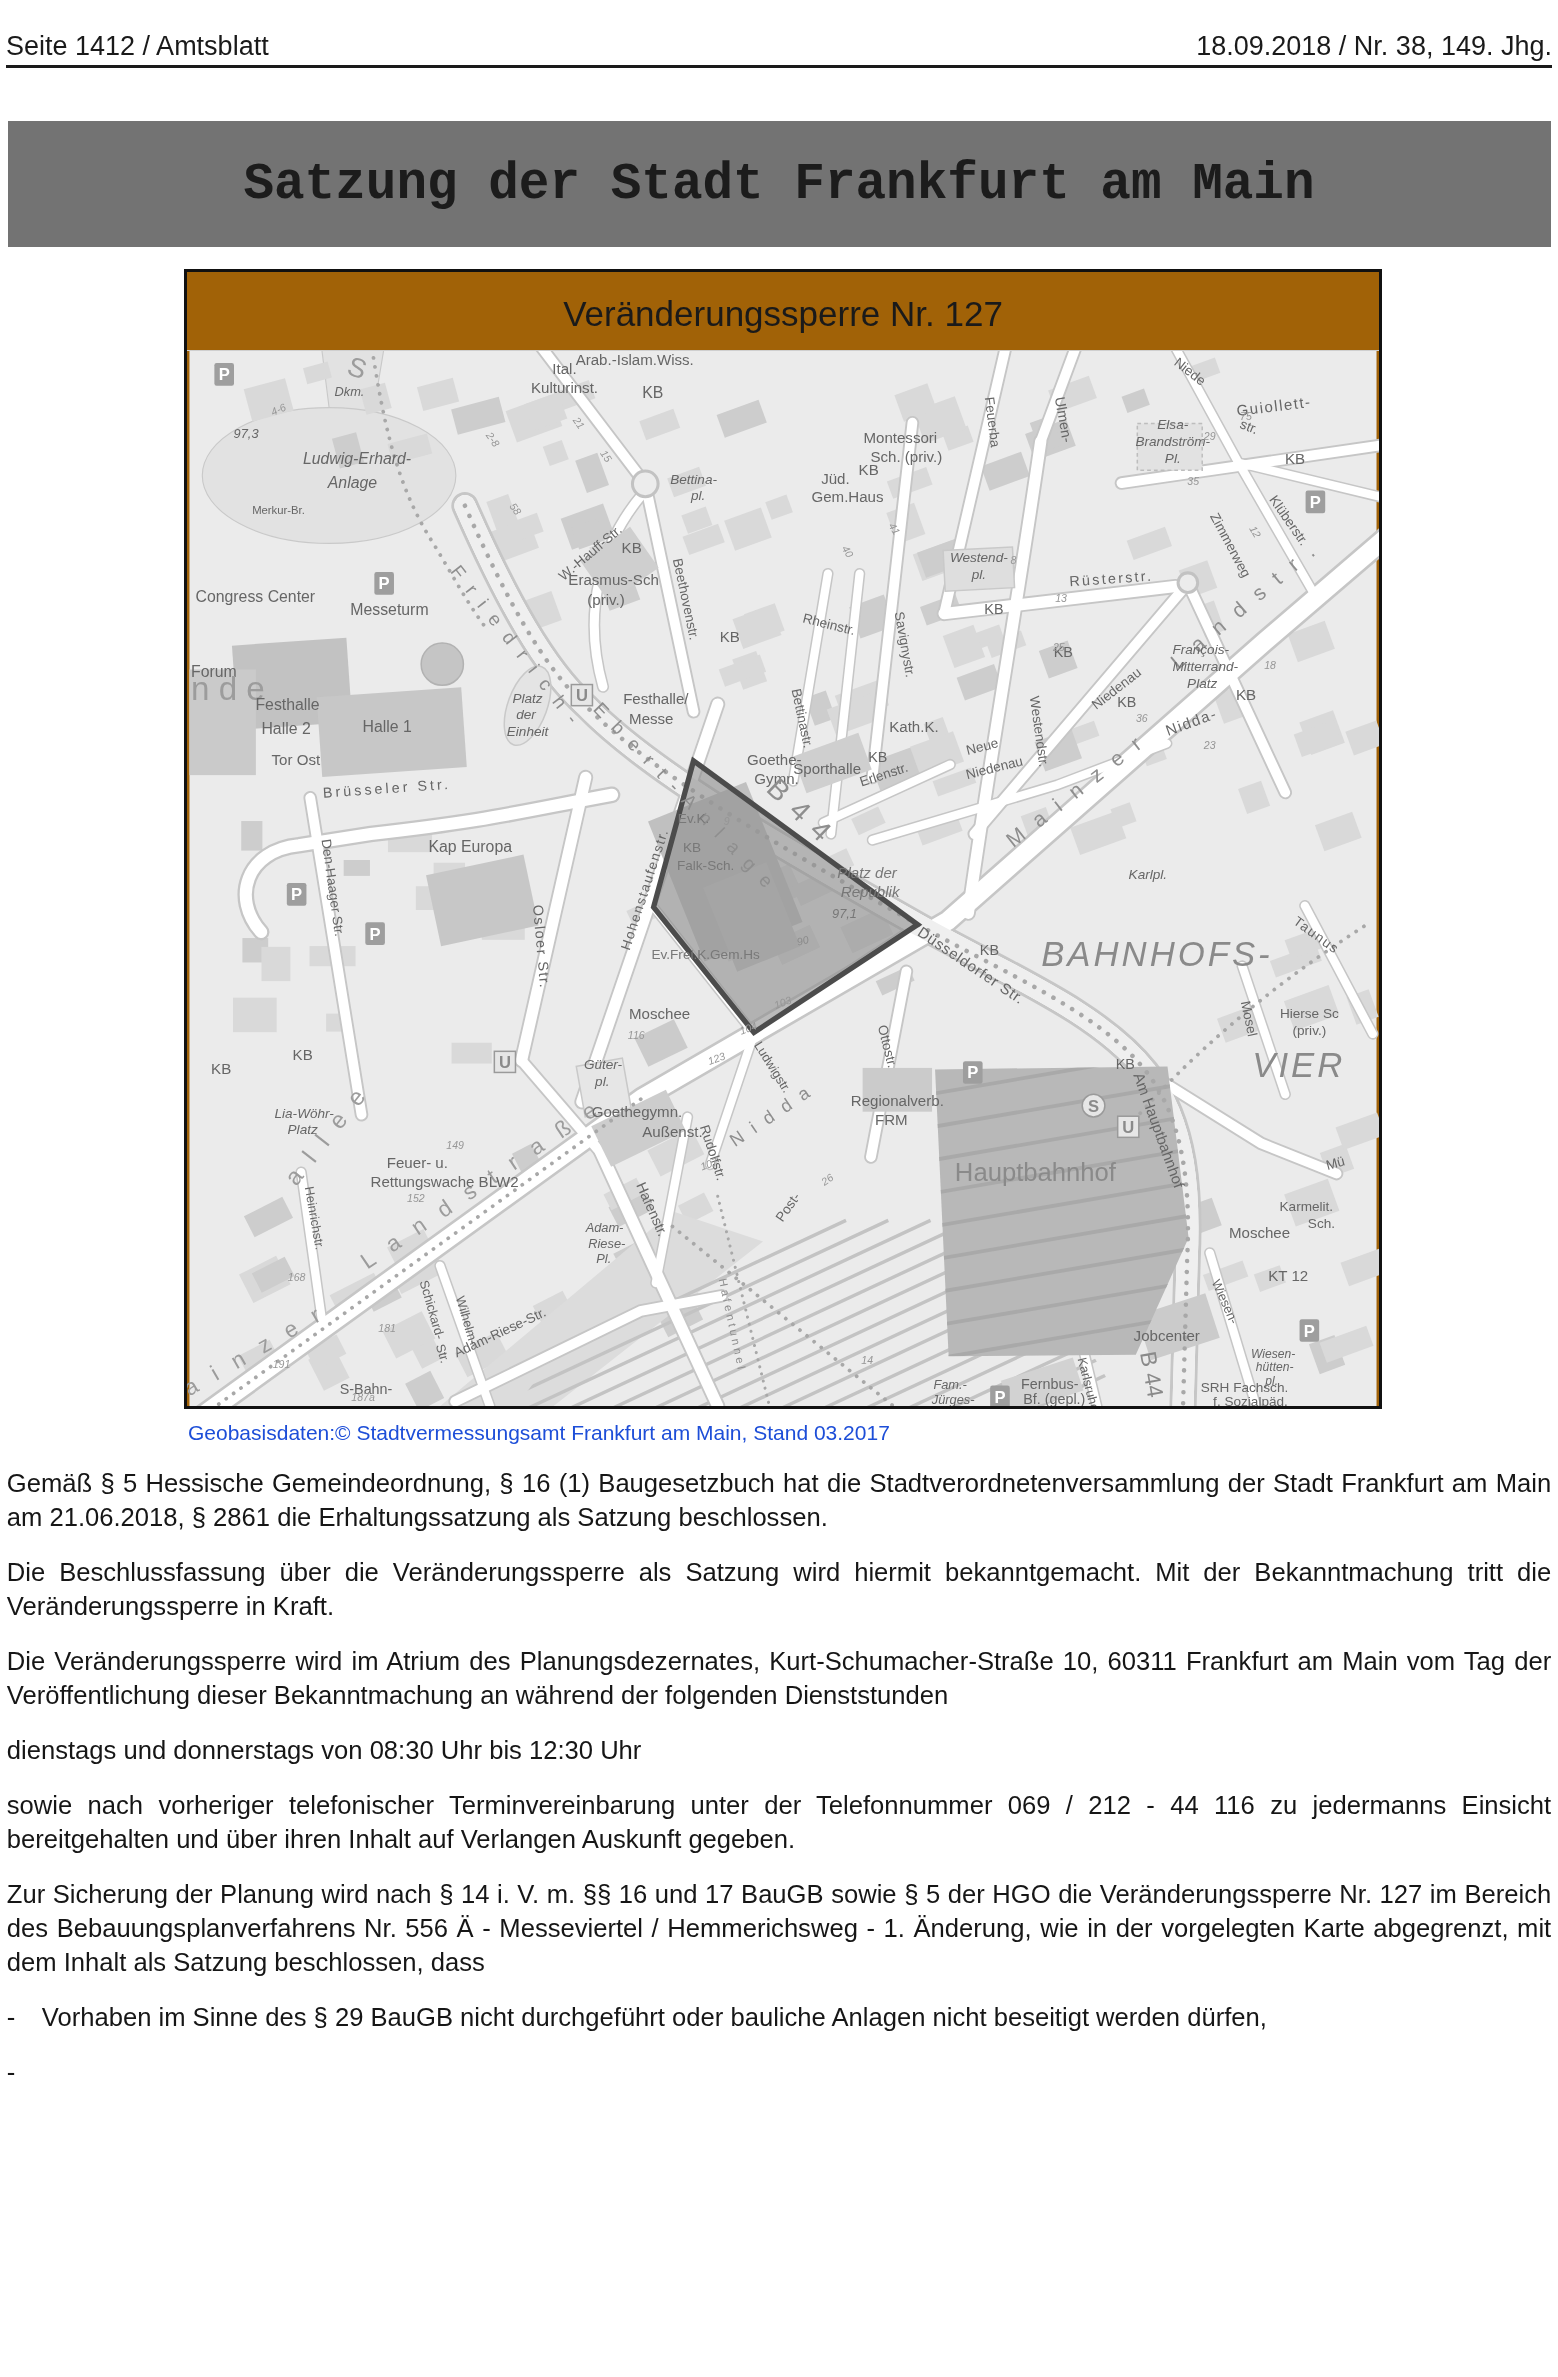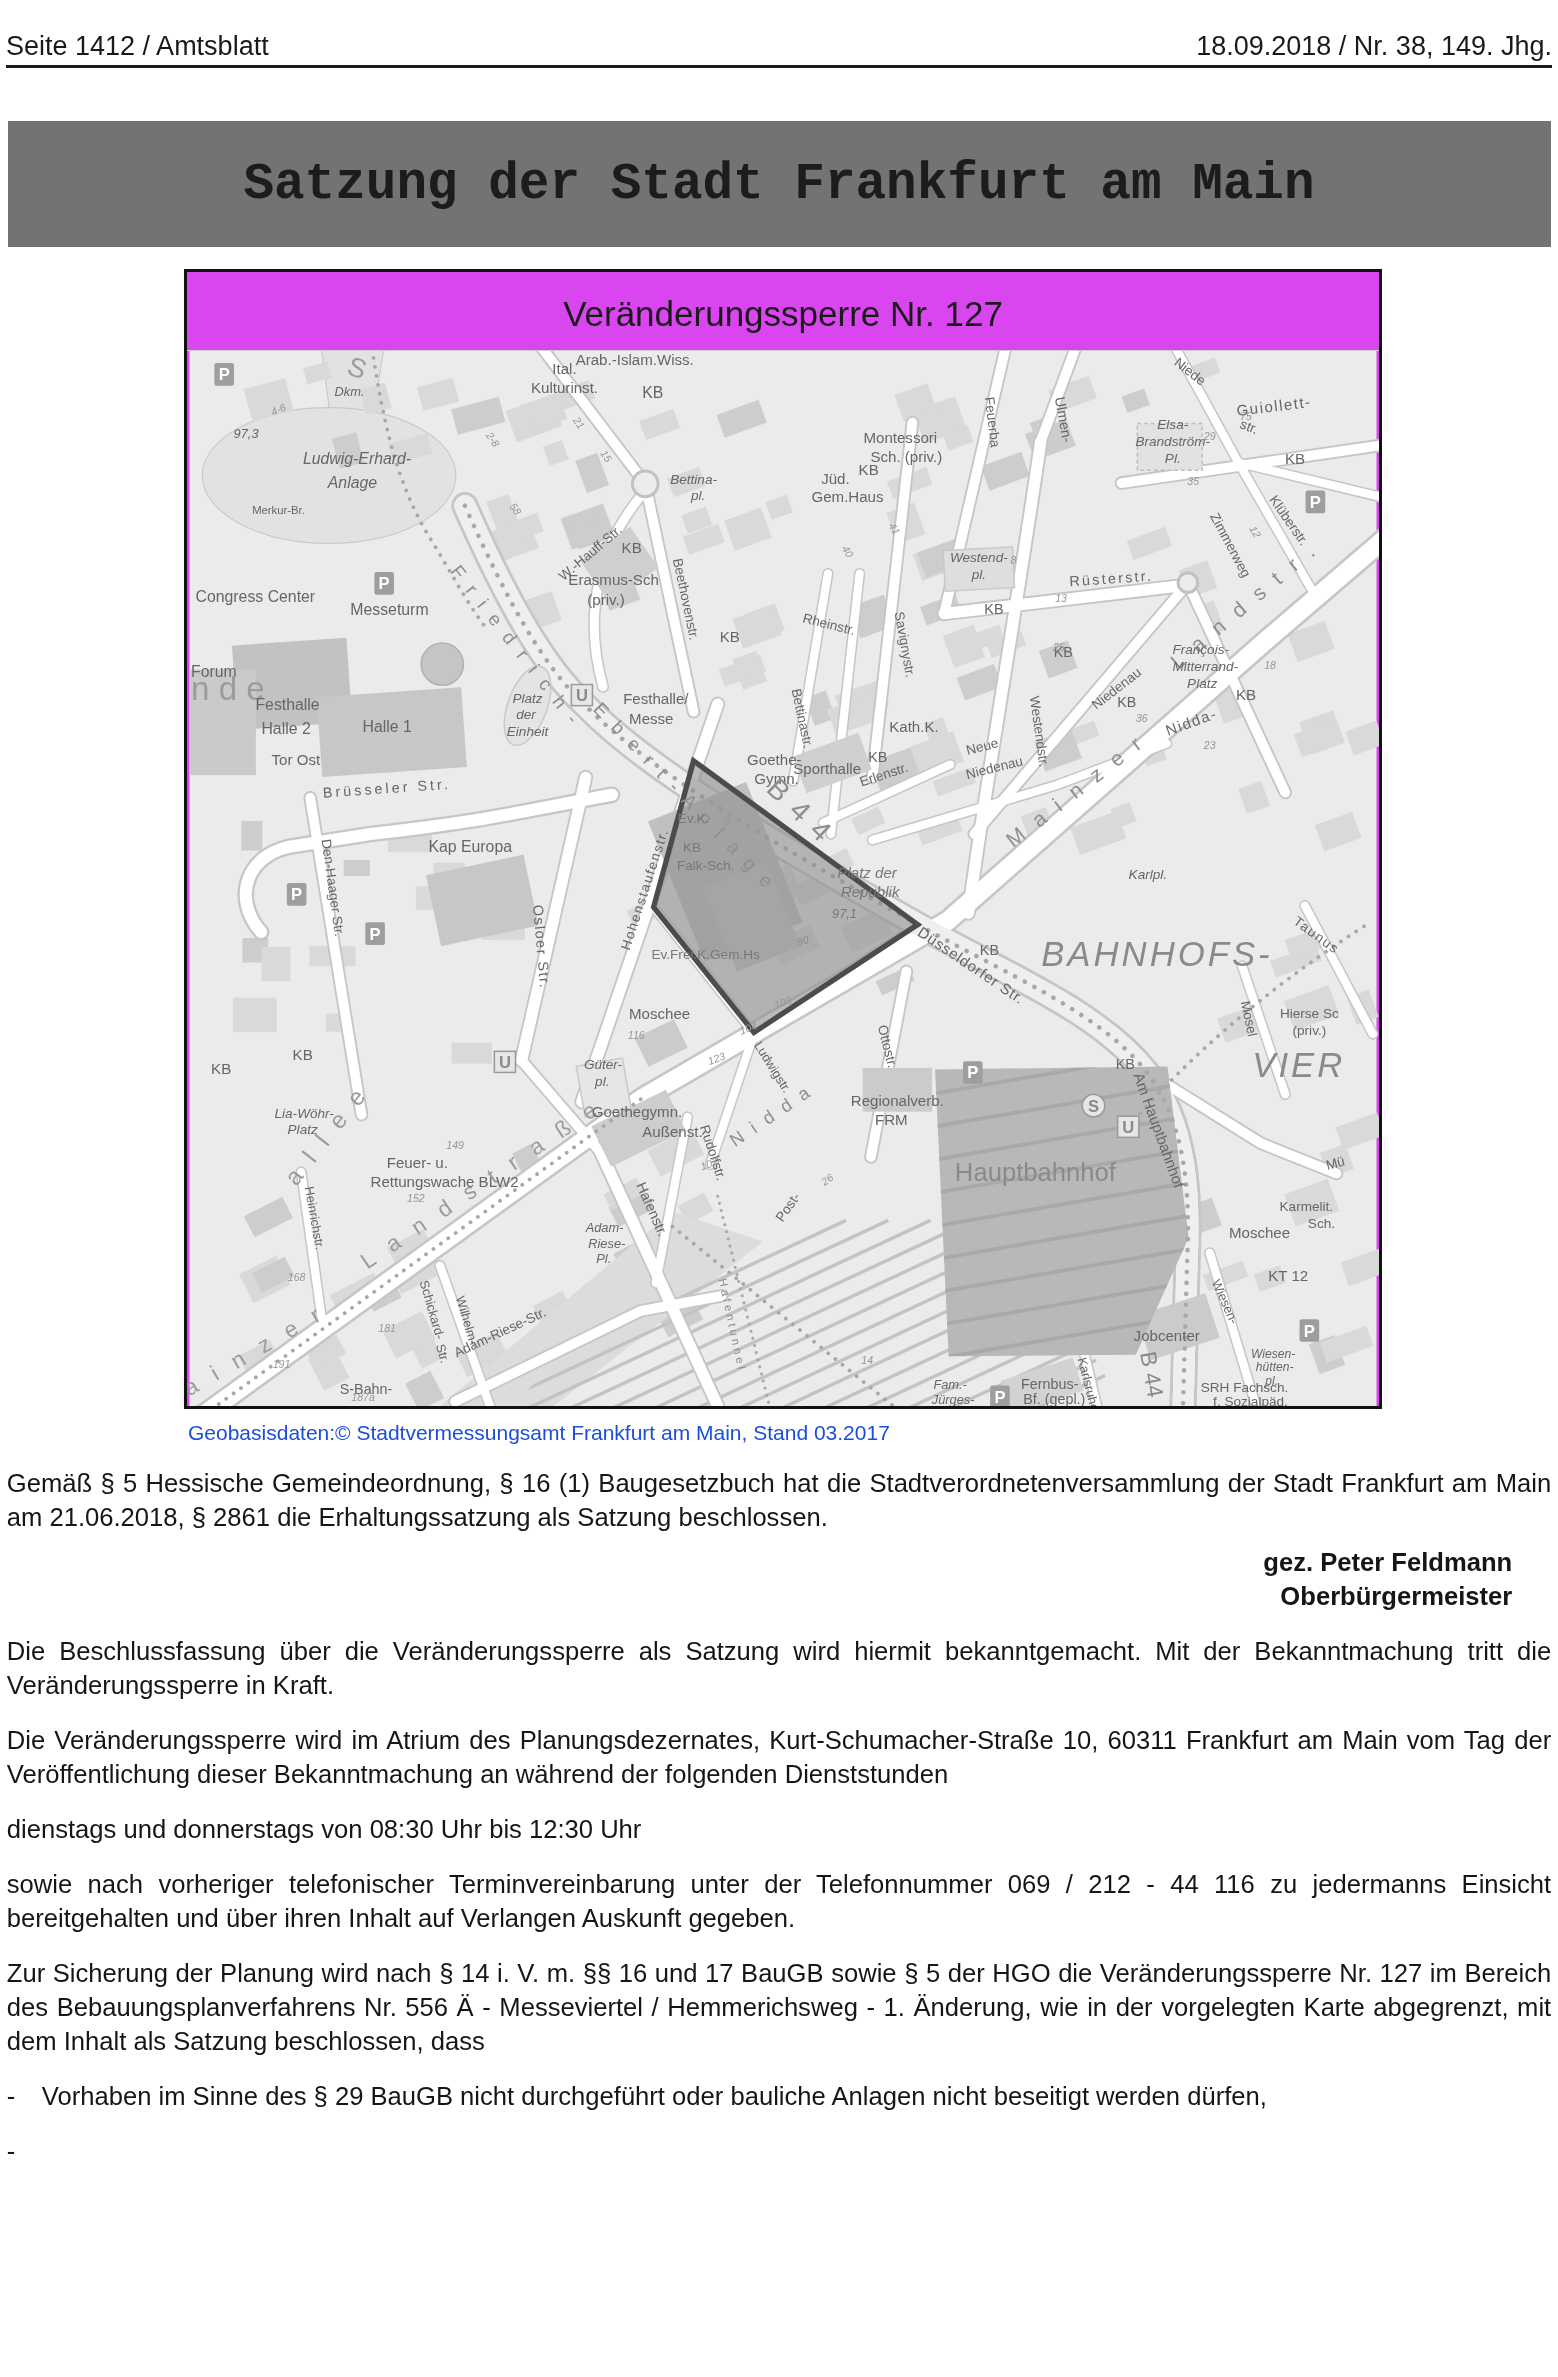--- a/index.html
+++ b/index.html
@@ -7,21 +7,21 @@
         font-family:"Liberation Sans","DejaVu Sans",sans-serif;color:#1a1a1a;overflow:hidden;margin-top:20px;}
   
   .pageheader{display:flex;justify-content:space-between;align-items:flex-end;
               margin:0 6px;padding-top:10.5px;font-size:27px;line-height:30px;
               border-bottom:3.8px solid #1a1a1a;padding-bottom:4.5px;}
   
   .banner{margin:53px 7.5px 0 7.5px;height:126px;background:#737373;
           display:flex;align-items:center;justify-content:center;font-family:Liberation Mono, monospace;}
   .banner h1{margin:0;font-size:51px;font-weight:bold;letter-spacing:0px;color:#1c1c1c;}
   
-  .planbox{width:1192px;margin:22px 0 0 184px;border:3.8px solid #111;background:#d946ef;}
+  .planbox{width:1192px;margin:22px 0 0 184px;border:3.8px solid #111;background:#a16207;}
   .boxtitle{text-align:center;padding:15px 0 9px 0;}
   .boxtitle .t1{font-size:35px;line-height:54px;}
   .boxtitle .t2,.boxtitle .t3{font-size:32px;line-height:50px;}
   .mapwrap{width:1192px;height:1055px;overflow:hidden;border-top:0.8px solid #cfcfcf;}
   svg{display:block;}
   .caption{margin:12px 0 0 188px;font-size:21px;color:#1d4ed8;}
   
   .bodytext{margin:0 6.8px;font-size:25.6px;line-height:34px;text-align:justify;color:#161616;}
   .bodytext p{margin:21px 0 0 0;}
   .sig{margin-top:10.5px;text-align:right;font-weight:bold;padding-right:39px;line-height:34px;}
@@ -559,24 +559,20 @@
           <text x="898" y="1342" text-anchor="middle" font-size="14" fill="#969696" font-family="&quot;Liberation Sans&quot;,sans-serif" font-style="italic">14</text>
           <text x="712" y="628" text-anchor="middle" font-size="14" fill="#969696" font-family="&quot;Liberation Sans&quot;,sans-serif" font-style="italic">9</text>
         </svg>
     </div>
   </div>
 
   <div class="caption">Geobasisdaten:© Stadtvermessungsamt Frankfurt am Main, Stand 03.2017</div>
 
   <div class="bodytext">
     <p>Gemäß § 5 Hessische Gemeindeordnung, § 16 (1) Baugesetzbuch hat die Stadtverordnetenversammlung der Stadt Frankfurt am Main am 21.06.2018, § 2861 die Erhaltungssatzung als Satzung beschlossen.</p>
-    <div class="sig">
-      <div>gez. Peter Feldmann</div>
-      <div>Oberbürgermeister</div>
-    </div>
     <p>Die Beschlussfassung über die Veränderungssperre als Satzung wird hiermit bekanntgemacht. Mit der Bekanntmachung tritt die Veränderungssperre in Kraft.</p>
     <p>Die Veränderungssperre wird im Atrium des Planungsdezernates, Kurt-Schumacher-Straße 10, 60311 Frankfurt am Main vom Tag der Veröffentlichung dieser Bekanntmachung an während der folgenden Dienststunden</p>
     <p class="noj">dienstags und donnerstags von 08:30 Uhr bis 12:30 Uhr</p>
     <p>sowie nach vorheriger telefonischer Terminvereinbarung unter der Telefonnummer 069 / 212 - 44 116 zu jedermanns Einsicht bereitgehalten und über ihren Inhalt auf Verlangen Auskunft gegeben.</p>
     <p>Zur Sicherung der Planung wird nach § 14 i. V. m. §§ 16 und 17 BauGB sowie § 5 der HGO die Veränderungssperre Nr. 127 im Bereich des Bebauungsplanverfahrens Nr. 556 Ä - Messeviertel / Hemmerichsweg - 1. Änderung, wie in der vorgelegten Karte abgegrenzt, mit dem Inhalt als Satzung beschlossen, dass</p>
     <div class="bullet">
       <span class="dash">-</span>
       <span>Vorhaben im Sinne des § 29 BauGB nicht durchgeführt oder bauliche Anlagen nicht beseitigt werden dürfen,</span>
     </div>
     <div class="bullet">

